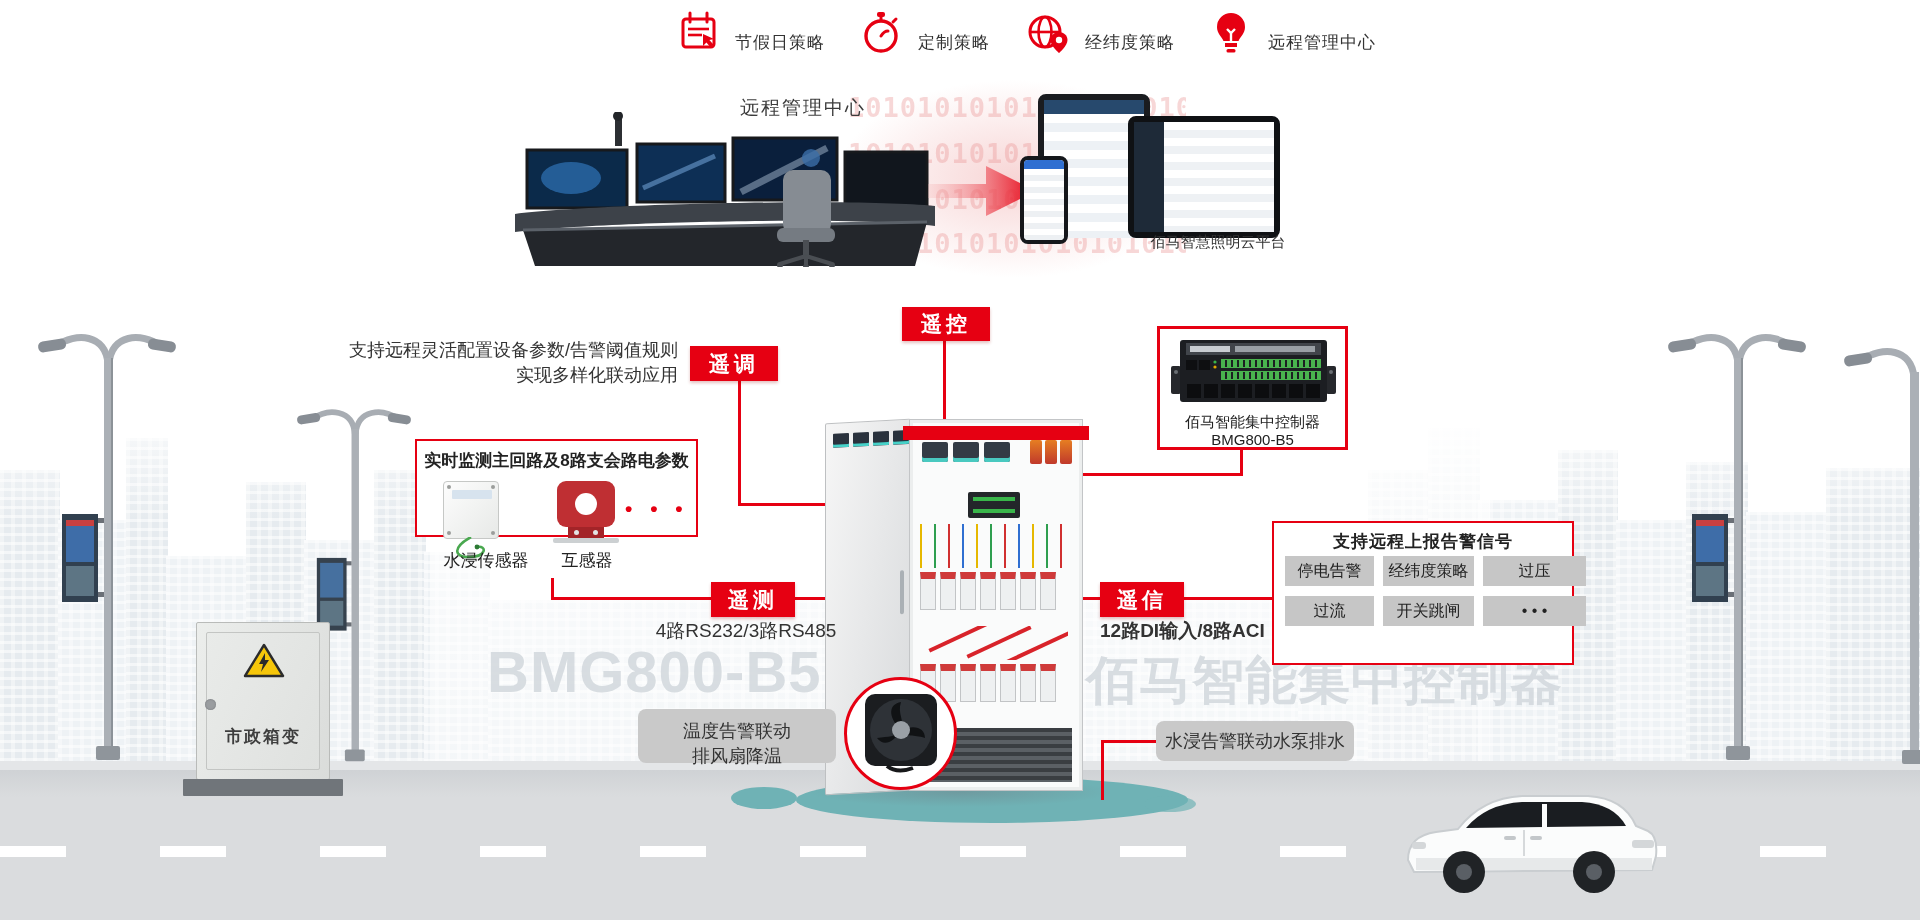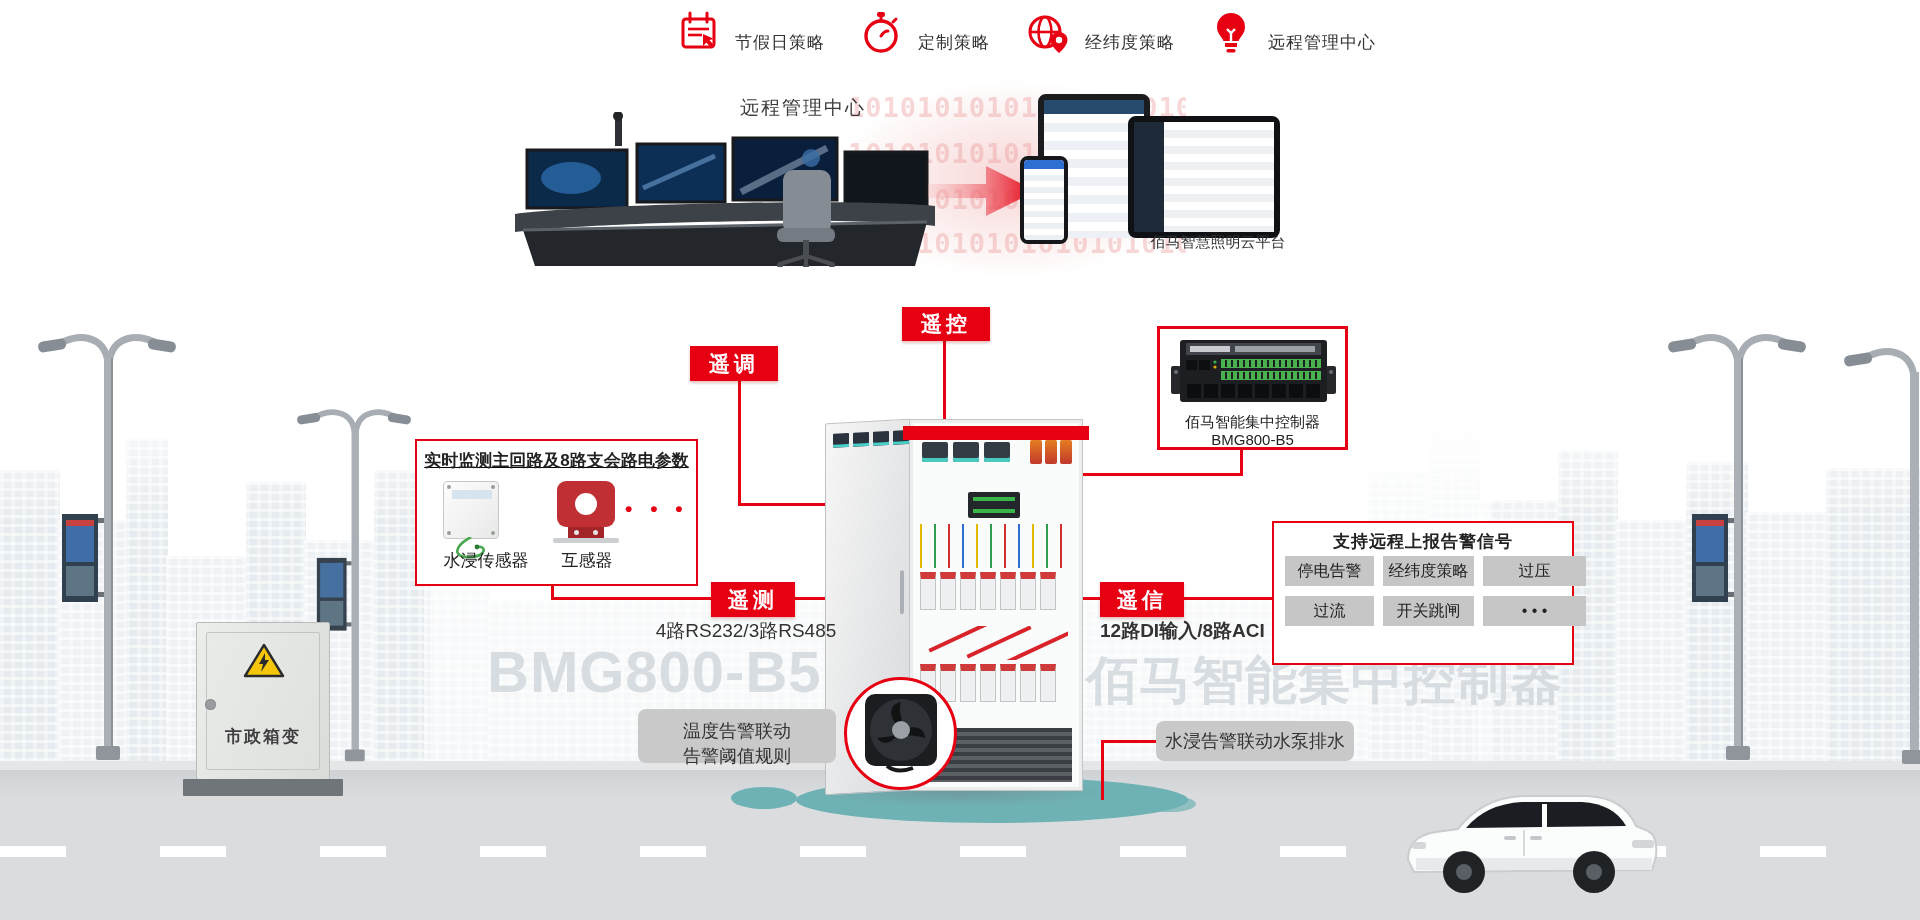--- a/index.html
+++ b/index.html
@@ -86,21 +86,21 @@
   .b-yc { left:711px; top:582px; width:84px; height:35px; }
   .b-yx { left:1100px; top:582px; width:84px; height:35px; }
   .cfg-note { position:absolute; right:1242px; top:338px; width:420px; text-align:right;
               font-size:18px; color:#333; line-height:1.4; z-index:6; }
   .sub-note { position:absolute; font-size:19px; color:#333; z-index:6; }
   .sn-yc { left:640px; top:618px; width:212px; text-align:center; }
   .sn-yx { left:1100px; top:618px; width:220px; text-align:left;font-weight:bold; }
 
   
   .red-box { position:absolute; background:#fff; border:2px solid #e60012; z-index:6; }
-  .mon-box { left:415px; top:439px; width:283px; height:147px;text-decoration:underline; }
+  .mon-box { left:415px; top:439px; width:283px; height:98px; }
   .mon-box .title { margin-top:8px; text-align:center; font-size:17px; font-weight:700; color:#222; }
   .ws-fig { position:absolute; left:26px; top:40px; width:56px; height:58px;
             background:linear-gradient(135deg,#fdfdfd,#e7e9e7); border:1px solid #c6c8c6; border-radius:4px; }
   .ws-fig .strip { position:absolute; left:8px; top:8px; width:40px; height:9px; background:#d7e3ee; border-radius:1px; }
   .ws-fig .dot { position:absolute; width:4px; height:4px; border-radius:50%; background:#9b9d9b; }
   .ws-cable { position:absolute; left:30px; top:96px; }
   .ct-fig { position:absolute; left:140px; top:40px; width:58px; height:46px; background:#bf2f33; border-radius:9px; }
   .ct-fig .hole { position:absolute; left:18px; top:12px; width:22px; height:22px; border-radius:50%; background:#fff; }
   .ct-base { position:absolute; left:151px; top:86px; width:36px; height:11px; background:#a32428; }
   .ct-base .b { position:absolute; top:3px; width:5px; height:5px; border-radius:50%; background:#e3e3e3; }
@@ -359,20 +359,24 @@
         <div class="hd"></div>
         <div class="bd"></div>
       </div>
   </div>
   <div class="cloud-cap">佰马智慧照明云平台</div>
 
   <div class="badge b-yk">遥控</div>
   <div class="badge b-yt">遥调</div>
   <div class="badge b-yc">遥测</div>
   <div class="badge b-yx">遥信</div>
+  <div class="cfg-note">
+    <div>支持远程灵活配置设备参数/告警阈值规则</div>
+    <div>实现多样化联动应用</div>
+  </div>
   <div class="sub-note sn-yc">4路RS232/3路RS485</div>
   <div class="sub-note sn-yx">12路DI输入/8路ACI</div>
 
   <div class="rl" style="left:943px;top:341px;width:3px;height:90px"></div>
   <div class="rl" style="left:738px;top:381px;width:3px;height:125px"></div>
   <div class="rl" style="left:738px;top:503px;width:216px;height:3px"></div>
   <div class="rl" style="left:1240px;top:450px;width:3px;height:26px"></div>
   <div class="rl" style="left:1000px;top:473px;width:243px;height:3px"></div>
   <div class="rl" style="left:551px;top:578px;width:3px;height:22px"></div>
   <div class="rl" style="left:551px;top:597px;width:362px;height:3px"></div>
@@ -546,21 +550,21 @@
           <path d="M54,50 C46,64 36,66 30,58 C42,56 48,58 54,50 Z"></path>
         </g>
         <circle cx="54" cy="50" r="9" fill="#9aa0a6"></circle>
         <path d="M40,86 q10,8 26,2" stroke="#17181a" stroke-width="4" fill="none"></path>
       </svg>
     </div>
   </div>
 
   <div class="gtag g-temp">
     <div>温度告警联动</div>
-    <div>告警阈值规则</div>
+    <div>排风扇降温</div>
   </div>
   <div class="gtag g-water">水浸告警联动水泵排水</div>
 
   <svg class="puddle" width="520" height="60" viewBox="0 0 520 60">
     <ellipse cx="292" cy="30" rx="196" ry="23" fill="#6fb2b5"></ellipse>
     <ellipse cx="64" cy="28" rx="33" ry="11" fill="#6fb2b5"></ellipse>
     <ellipse cx="470" cy="34" rx="26" ry="8" fill="#6fb2b5" opacity="0.7"></ellipse>
   </svg>
 
   <svg class="car" width="265" height="118" viewBox="0 0 265 118">

